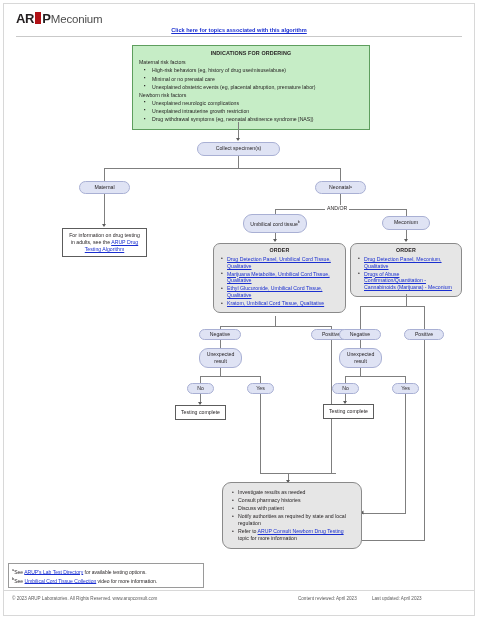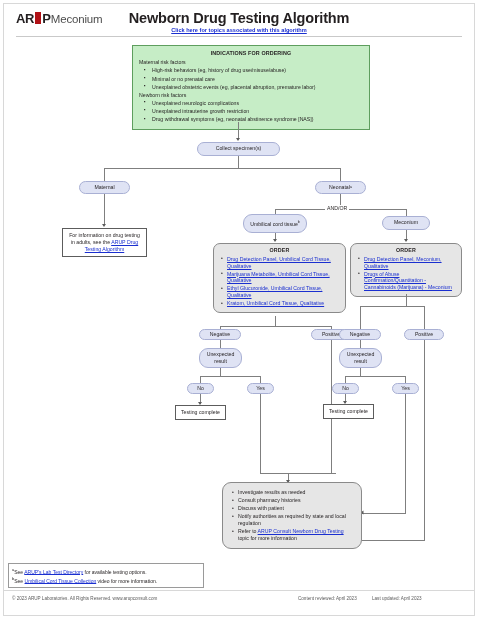--- a/index.html
+++ b/index.html
@@ -103,21 +103,20 @@
 
   <div class="docborder"></div>
 
   <div class="logo">
     <span class="ar">AR</span>
     <span class="ublock"></span>
     <span class="p">P</span>
     <span class="consult">Meconium</span>
   </div>
 
-  <div class="title">Newborn Drug Testing Algorithm</div>
   <div class="subtitle">
     <a href="#">Click here for topics associated with this algorithm</a>
   </div>
   <div class="hrule"></div>
 
   <div class="node indbox" style="left:132px; top:45px; width:238px;">
     <div class="hdr">INDICATIONS FOR ORDERING</div>
     <div class="grouplbl">Maternal risk factors</div>
     <ul>
       <li>High-risk behaviors (eg, history of drug use/misuse/abuse)</li>

